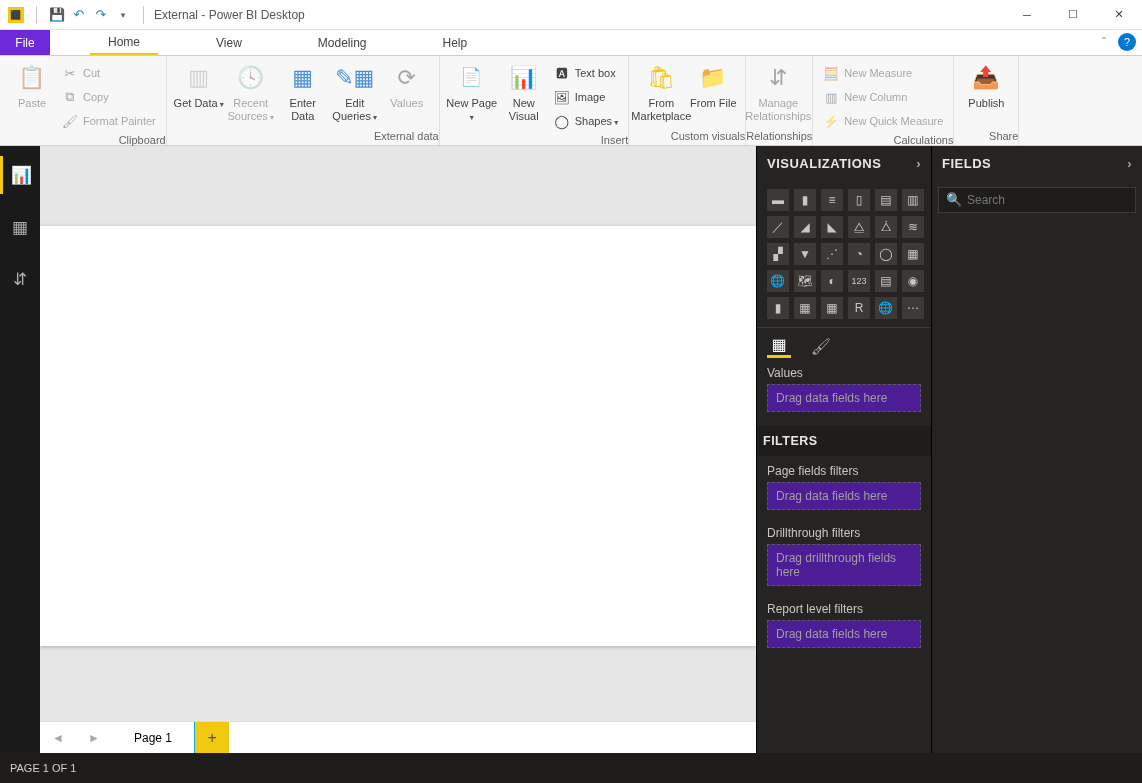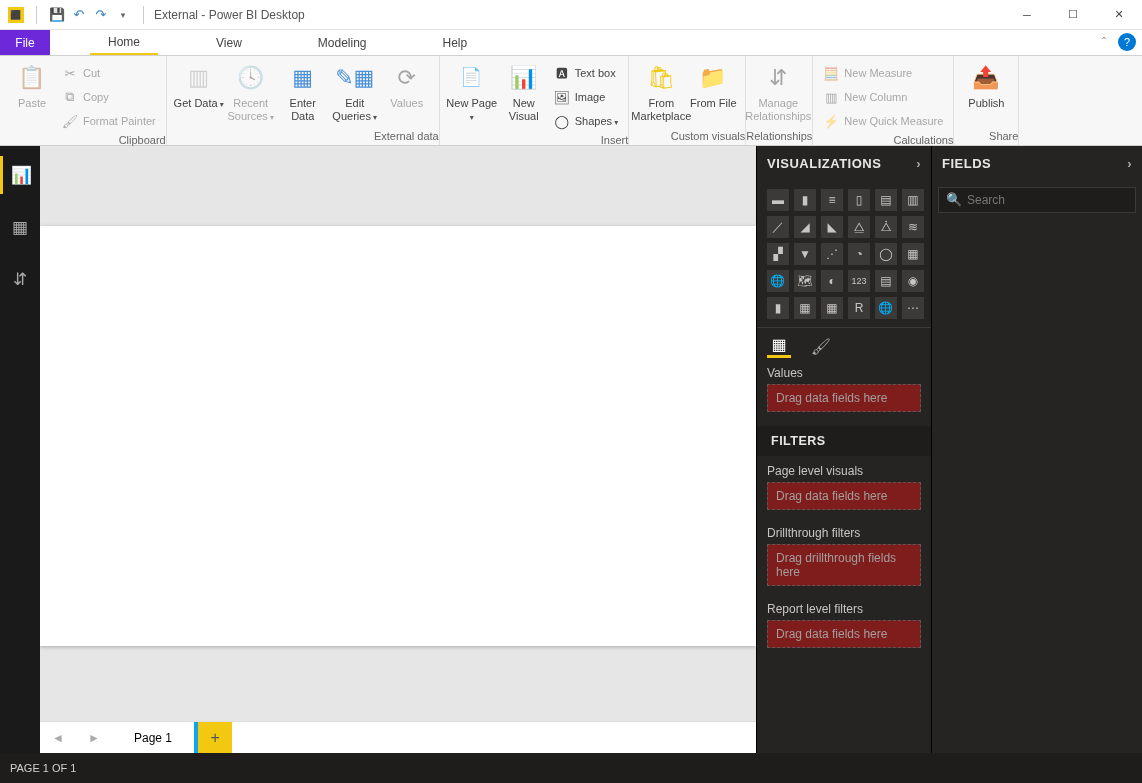--- a/index.html
+++ b/index.html
@@ -41,37 +41,37 @@
 
 .workspace { flex:1; display:flex; min-height:0; }
 .left-rail { width:40px; background:#1a1a1a; display:flex; flex-direction:column; align-items:center; padding-top:10px; gap:14px;}
 .left-rail .ritem { width:40px; height:38px; display:flex; align-items:center; justify-content:center; cursor:pointer; color:#aaa; font-size:17px;}
 .left-rail .ritem.active { color:#fff; border-left:3px solid #f2c811; }
 .canvas-area { flex:1; background:#e6e6e6; display:flex; flex-direction:column; min-width:0;}
 .canvas-scroll { flex:1; overflow:auto; display:flex; align-items:flex-start; justify-content:center; }
 .canvas-page { background:#fff; box-shadow:0 1px 4px rgba(0,0,0,0.25); width:720px; height:420px; margin-top:80px;}
 .page-tabs { height:32px; background:#fff; border-top:1px solid #ddd; display:flex; align-items:stretch; font-size:12px;}
 .page-tabs .nav { width:36px; display:flex; align-items:center; justify-content:center; cursor:pointer; color:#aaa;}
-.page-tabs .ptab { padding:0 22px; display:flex; align-items:center; cursor:pointer; border-right:4px solid #0ea5e9;}
+.page-tabs .ptab { padding:0 22px; display:flex; align-items:center; cursor:pointer; border-right:1px solid #0ea5e9;}
 .page-tabs .add { width:34px; background:#f2c811; display:flex; align-items:center; justify-content:center; font-size:16px; color:#555; cursor:pointer;}
 
 
 .pane { width:175px; background:#252423; color:#d2d0ce; display:flex; flex-direction:column; font-size:12px; border-left:1px solid #000;}
 .pane-vis { width:175px; }
 .pane-fields { width:211px; }
 .pane .header { height:35px; display:flex; align-items:center; justify-content:space-between; padding:0 10px; font-weight:600; letter-spacing:0.5px; font-size:13px; color:#e8e6e3; background:#252423; cursor:pointer;}
 .pane .header .chev { color:#aaa; font-size:13px;}
 .viz-grid { display:grid; grid-template-columns:repeat(6, 22px); gap:5px 5px; padding:8px 10px; background:#252423;}
 .viz-icon { width:22px; height:22px; background:#3b3a39; display:flex; align-items:center; justify-content:center; font-size:12px; cursor:pointer; color:#c8c6c4;}
 .viz-tabs { display:flex; gap:18px; padding:6px 10px 0 10px; border-top:1px solid #3b3a39;}
 .viz-tabs .vt { width:24px; height:24px; display:flex; align-items:center; justify-content:center; cursor:pointer; color:#aaa; font-size:16px;}
 .viz-tabs .vt.active { border-bottom:3px solid #f2c811; color:#fff;}
 .section-label { padding:8px 10px 4px; color:#c8c6c4; font-size:12px;}
-.drop-well { margin:0 10px 8px; padding:6px 8px; border:1px dashed #5a5a5a; color:#a19f9d; font-size:12px; background:#7f1d1d;}
-.filters-hdr { background:#1e1d1c; padding:8px 14px; font-weight:600; letter-spacing:0.5px; font-size:12.5px; color:#e8e6e3; margin-top:6px;}
+.drop-well { margin:0 10px 8px; padding:6px 8px; border:1px dashed #5a5a5a; color:#a19f9d; font-size:12px; background:#4c1d95;}
+.filters-hdr { background:#1e1d1c; padding:8px 6px; font-weight:600; letter-spacing:0.5px; font-size:12.5px; color:#e8e6e3; margin-top:6px;}
 .fields-search { margin:6px; position:relative;}
 .fields-search input { width:100%; background:#1e1d1c; border:1px solid #3b3a39; color:#d2d0ce; padding:5px 8px 5px 28px; font-size:12px; outline:none;}
 .fields-search .sicon { position:absolute; left:8px; top:5px; color:#888; font-size:13px;}
 
 
 .status-bar { height:30px; background:#1e1d1c; color:#d2d0ce; font-size:11px; display:flex; align-items:center; padding:0 10px;}
 </style>
 </head>
 <body>
 
@@ -296,21 +296,21 @@
       <div class="viz-icon">🌐</div>
       <div class="viz-icon">⋯</div>
     </div>
     <div class="viz-tabs">
       <div class="vt active">▦</div>
       <div class="vt">🖌</div>
     </div>
     <div class="section-label">Values</div>
     <div class="drop-well">Drag data fields here</div>
     <div class="filters-hdr">FILTERS</div>
-    <div class="section-label">Page level visuals</div>
+    <div class="section-label">Page fields filters</div>
     <div class="drop-well">Drag data fields here</div>
     <div class="section-label">Drillthrough filters</div>
     <div class="drop-well">Drag drillthrough fields here</div>
     <div class="section-label">Report level filters</div>
     <div class="drop-well">Drag data fields here</div>
   </div>
 
   <div class="pane pane-fields">
     <div class="header">
       <span>FIELDS</span>

